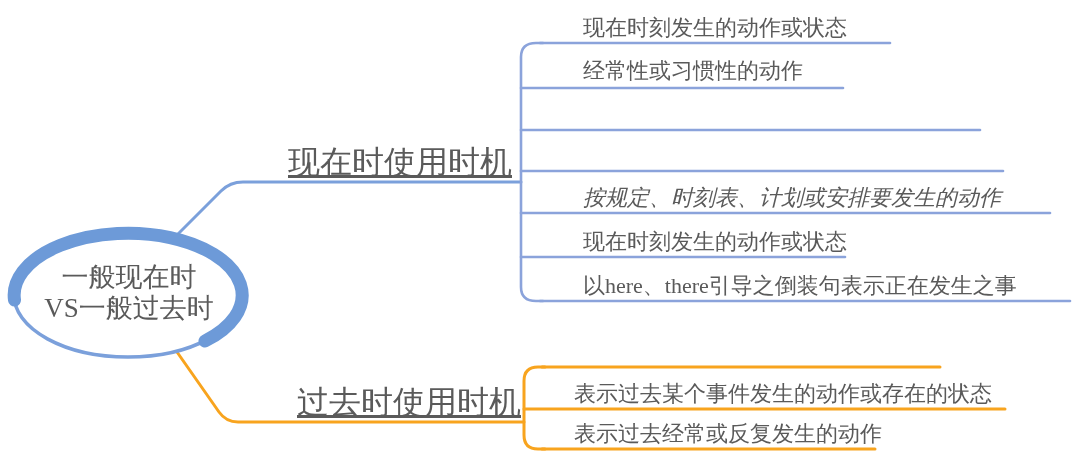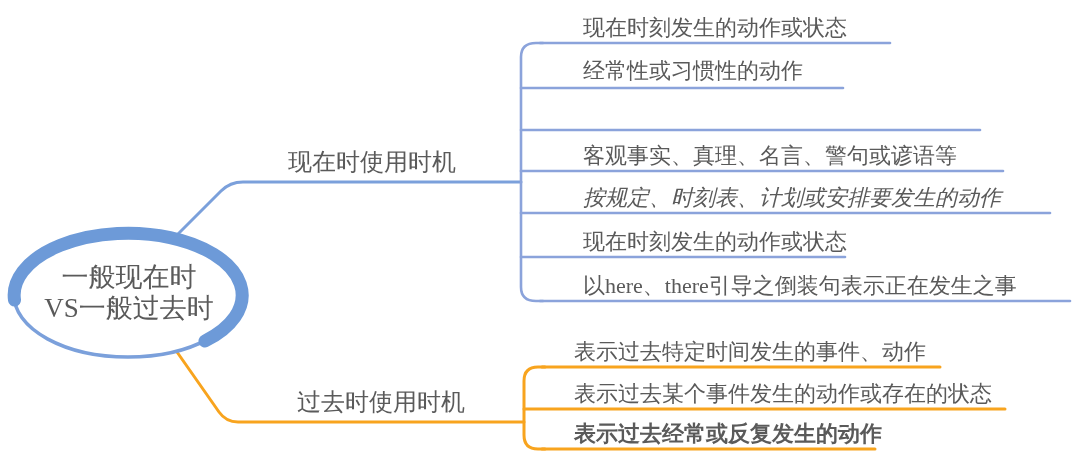--- a/index.html
+++ b/index.html
@@ -12,30 +12,30 @@
     color:#5a5a5a;
   }
   .stage svg{position:absolute;left:0;top:0;z-index:0;}
   .txt{position:absolute;z-index:1;white-space:nowrap;}
 
   .root-node{
     position:absolute;left:18px;top:262px;width:222px;
     text-align:center;font-size:27px;line-height:31px;z-index:1;
   }
 
-  .branch-label{position:absolute;font-size:24px;line-height:28px;z-index:1;}
+  .branch-label{position:absolute;font-size:32px;line-height:28px;z-index:1;text-decoration:underline;}
   .bl-top{left:288px;top:148px;}
   .bl-bottom{left:297px;top:388px;}
 
   .leaf{position:absolute;font-size:22px;line-height:26px;z-index:1;}
   .tl{left:583px;}
   .t1{top:15px;} .t2{top:58px;} .t3{top:102px;} .t4{top:143px;}
   .t5{top:185px;font-style:italic;} .t6{top:229px;} .t7{top:273px;}
   .pl{left:574px;}
-  .p1{top:339px;} .p2{top:381px;} .p3{top:421px;font-weight:bold;}
+  .p1{top:339px;} .p2{top:381px;} .p3{top:421px;}
 </style>
 </head>
 <body>
 
 <div class="stage">
 
   <svg width="1080" height="472" viewBox="0 0 1080 472">
 
     <g stroke="#8BA3DB" stroke-width="2.6" fill="none" stroke-linecap="round" stroke-linejoin="round">
       <path d="M 171 241 L 221 191 Q 230 182 243 182 L 521 182" stroke="#7BA0DB" stroke-width="3"></path>
@@ -64,22 +64,20 @@
   <div class="root-node">
     <div>一般现在时</div>
     <div>VS一般过去时</div>
   </div>
 
   <div class="branch-label bl-top txt">现在时使用时机</div>
   <div class="branch-label bl-bottom txt">过去时使用时机</div>
 
   <div class="leaf tl t1 txt">现在时刻发生的动作或状态</div>
   <div class="leaf tl t2 txt">经常性或习惯性的动作</div>
-  <div class="leaf tl t4 txt">客观事实、真理、名言、警句或谚语等</div>
   <div class="leaf tl t5 txt">按规定、时刻表、计划或安排要发生的动作</div>
   <div class="leaf tl t6 txt">现在时刻发生的动作或状态</div>
   <div class="leaf tl t7 txt">以here、there引导之倒装句表示正在发生之事</div>
 
-  <div class="leaf pl p1 txt">表示过去特定时间发生的事件、动作</div>
   <div class="leaf pl p2 txt">表示过去某个事件发生的动作或存在的状态</div>
   <div class="leaf pl p3 txt">表示过去经常或反复发生的动作</div>
 
 </div>
 
 </body></html>

